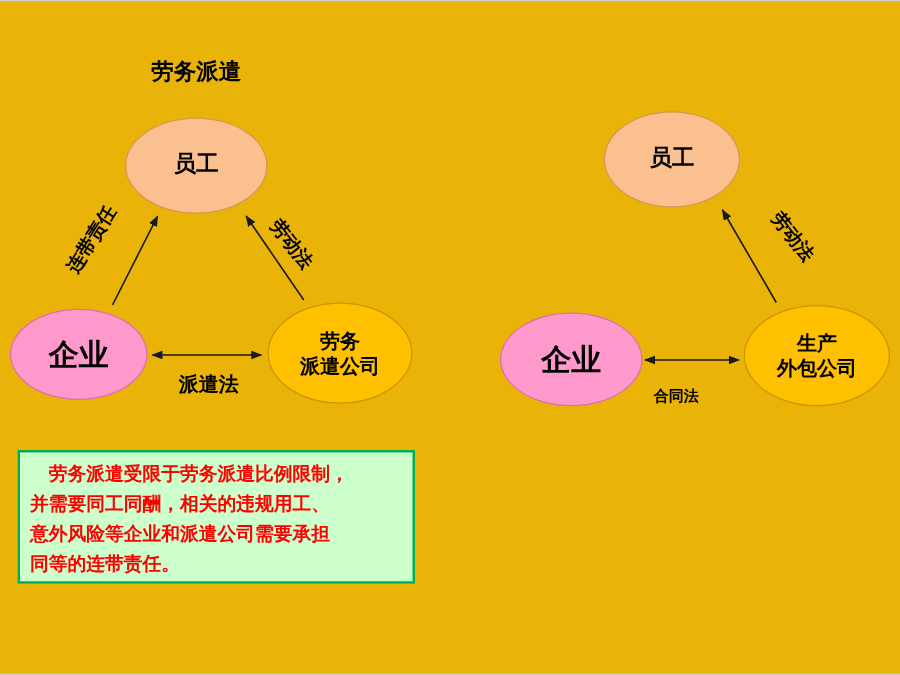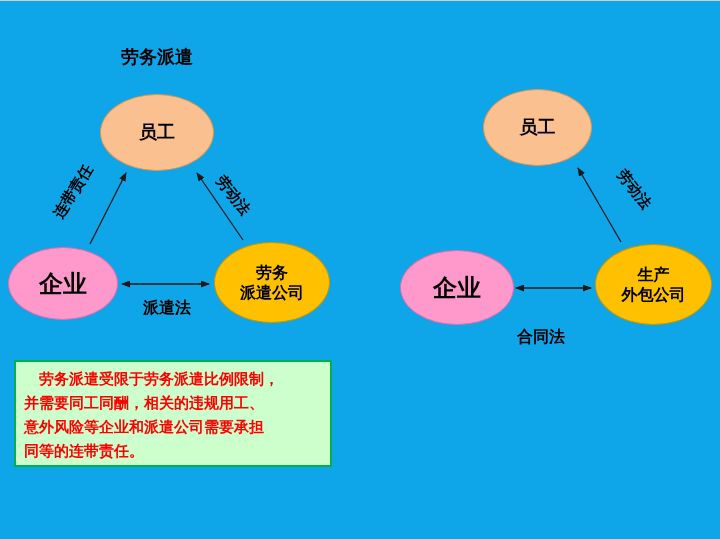--- a/index.html
+++ b/index.html
@@ -1,20 +1,20 @@
 <!DOCTYPE html>
 <html style="--employee-fill: #FAC090; --enterprise-fill: #FF99CC; --company-fill: #FFC000; --note-bg: #CCFFCC; --note-border: #00B050; --note-text: #FF0000; --arrow: #1a1a1a;"><head>
 <meta charset="utf-8">
 <style>
   html, body { margin: 0; padding: 0; background: #fff; }
   .slide {
     position: relative;
     width: 720px;
     height: 540px;
-    background: #0ea5e9;
+    background: #eab308;
     overflow: hidden;
     font-family: "DejaVu Sans", "Liberation Sans", sans-serif;
     border-top: 1px solid #cfcfcf;
     border-bottom: 1px solid #cfcfcf;
     box-sizing: border-box;
   }
   .arrows { position: absolute; left: 0; top: 0; z-index: 2; }
   .node {
     position: absolute;
     border-radius: 50%;
@@ -93,20 +93,20 @@
   <div class="node node-employee" style="left:483px; top:88px; width:107px; height:75px;">员工</div>
   <div class="node node-enterprise" style="left:400px; top:249px; width:112px; height:73px;">企业</div>
   <div class="node node-company" style="left:595px; top:243px; width:115px; height:79px;">生产
 外包公司</div>
 
   <div class="edge-label rot-ccw" style="left:26px; top:181px; width:95px;">连带责任</div>
   <div class="edge-label rot-cw" style="left:201px; top:185px; width:64px;">劳动法</div>
   <div class="edge-label" style="left:130px; top:297px; width:74px; font-size:16px;">派遣法</div>
 
   <div class="edge-label rot-cw" style="left:602px; top:179px; width:64px;">劳动法</div>
-  <div class="edge-label" style="left:504px; top:308px; width:74px; font-size:16px;margin-top:18px;">合同法</div>
+  <div class="edge-label" style="left:504px; top:308px; width:74px; font-size:12px;">合同法</div>
 
   <div class="note note-left">　劳务派遣受限于劳务派遣比例限制，
 并需要同工同酬，相关的违规用工、
 意外风险等企业和派遣公司需要承担
 同等的连带责任。</div>
 
 </div>
 
 </body></html>

